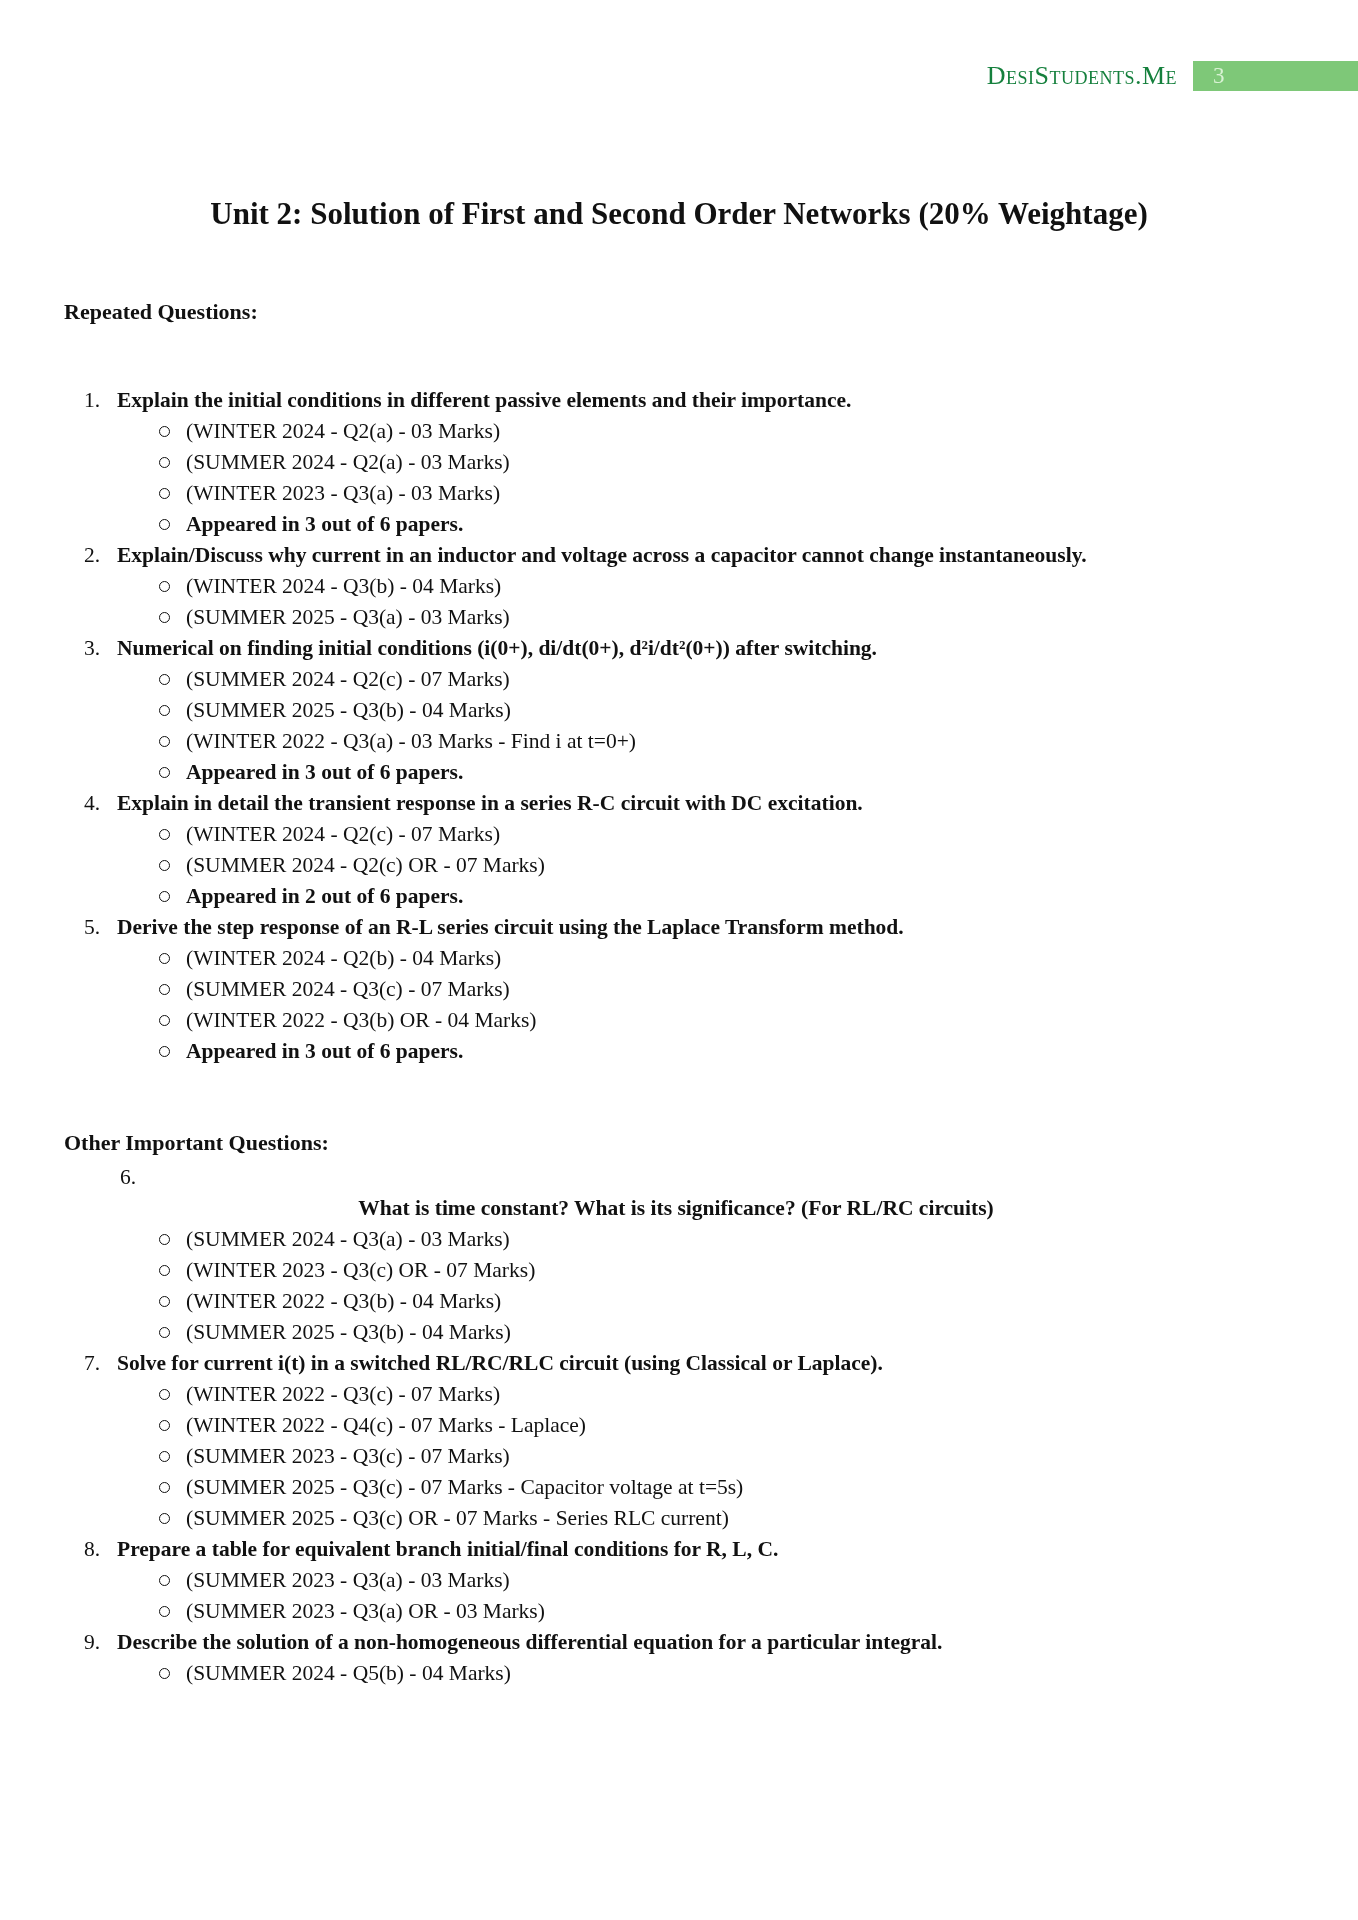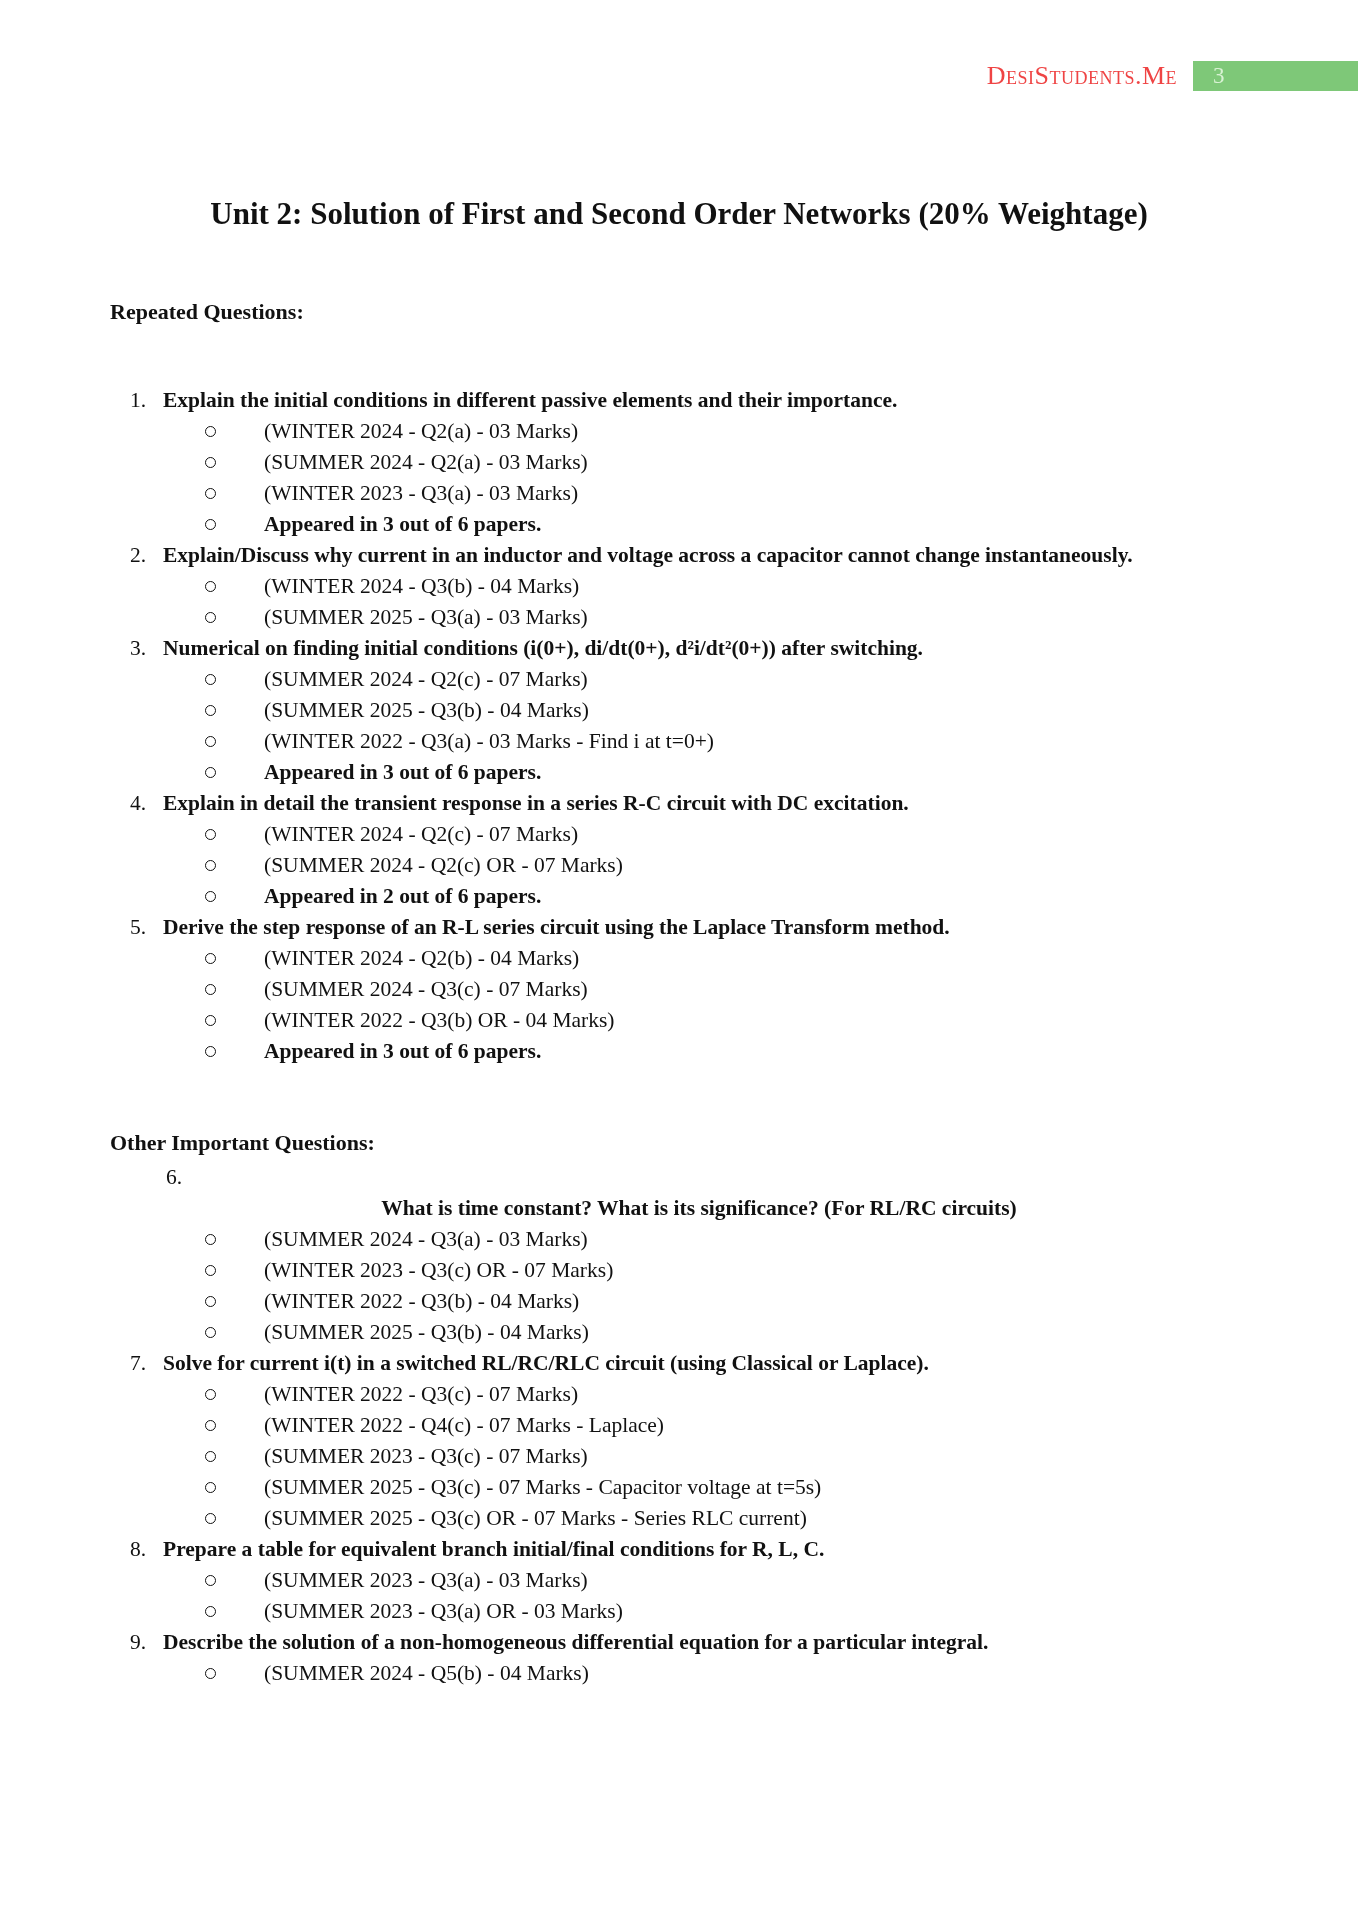--- a/index.html
+++ b/index.html
@@ -22,21 +22,21 @@
     right: 0;
     height: 44px;
     display: flex;
     justify-content: flex-end;
     align-items: center;
   }
   .site-name {
     font-variant: small-caps;
     font-size: 26px;
     letter-spacing: 0.5px;
-    color: #ef4444;
+    color: #15803d;
     line-height: 30px;
   }
   .page-num-box {
     width: 165px;
     height: 30px;
     margin-left: 16px;
     background: #7ec878;
     display: flex;
     align-items: center;
     padding-left: 20px;
@@ -48,21 +48,21 @@
   .doc-title {
     margin-top: 196px;
     text-align: center;
     font-size: 31px;
     font-weight: bold;
     line-height: 36px;
   }
 
   
   .content {
-    padding: 0 140px 0 110px;
+    padding: 0 140px 0 64px;
     font-size: 21.5px;
     line-height: 31px;
   }
   .section { margin-top: 0; }
   #section-0 { margin-top: 64px; }
   #section-1 { margin-top: 60px; }
   .section-heading {
     font-weight: bold;
     font-size: 22px;
   }
@@ -83,21 +83,20 @@
 
   
   .question-item.own-line { display: block; }
   .own-line .question-number { display: block; margin-left: 36px; width: auto; }
   .own-line .question-text { display: block; margin-left: 50px; text-align: center; }
 
   .sub-list { }
   .sub-item {
     display: flex;
     margin-left: 95px;
-    gap: 32px;
   }
   .bullet-icon {
     width: 11px;
     height: 11px;
     border: 1.6px solid #111;
     border-radius: 50%;
     flex-shrink: 0;
     margin: 10px 16px 0 0;
   }
   .sub-text { font-weight: normal; }

